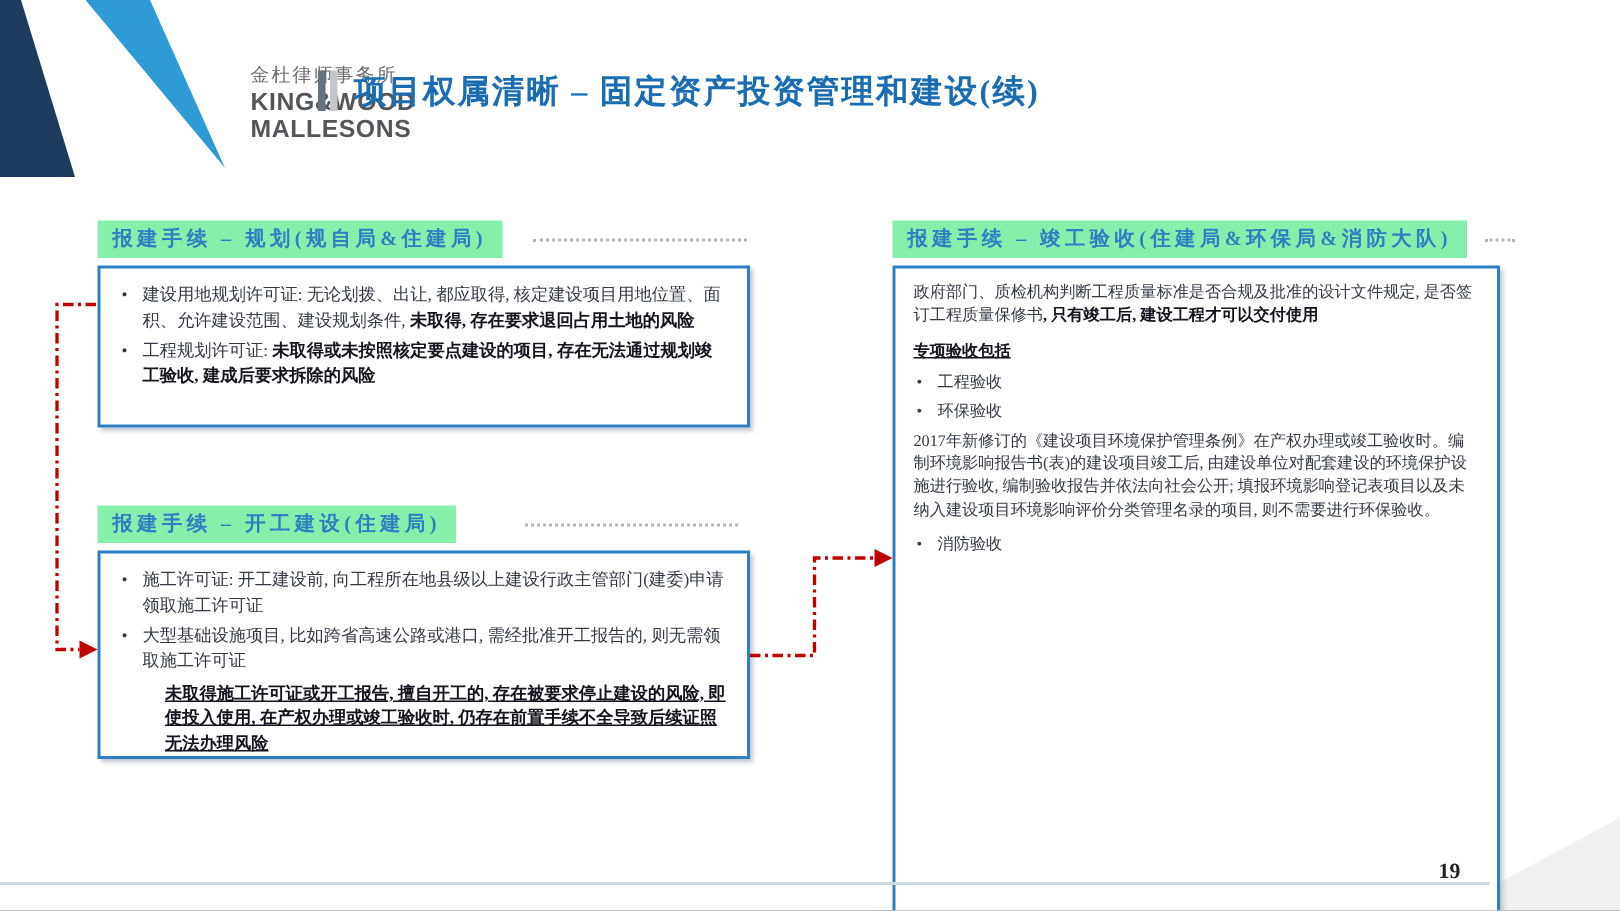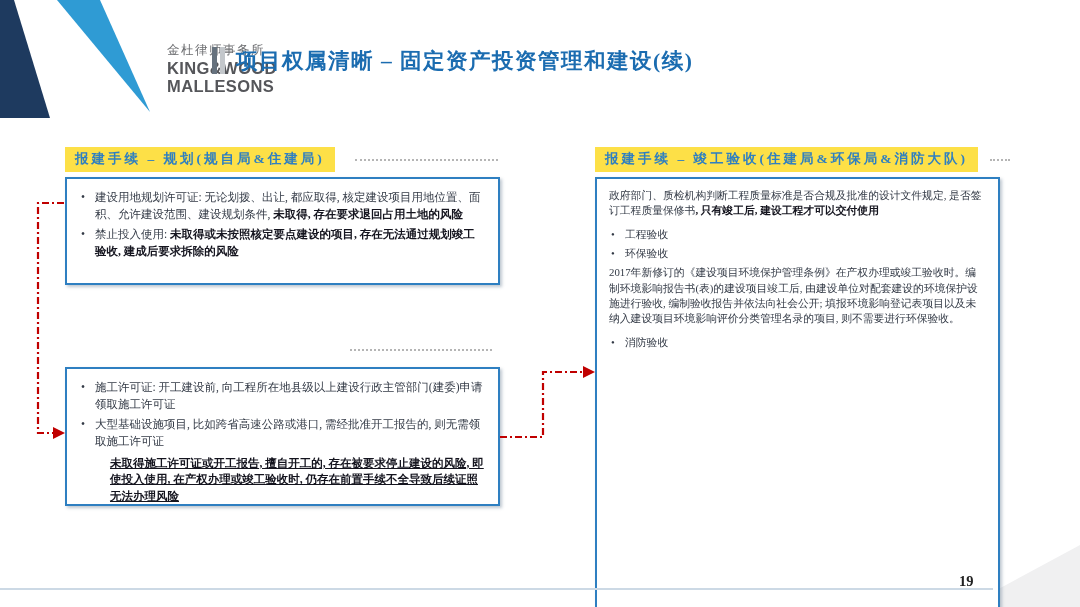--- a/index.html
+++ b/index.html
@@ -18,21 +18,21 @@
   .logo { position:absolute; left:167px; top:42px;
     font-family:"Liberation Sans","DejaVu Sans",sans-serif; }
   .logo-cn { font-size:12.5px; color:#6d6e71; letter-spacing:1.5px; }
   .logo-en { font-size:16.5px; color:#55565a; font-weight:600; letter-spacing:0.4px; line-height:1.12; }
   
   .title-wrap { position:absolute; left:212px; top:46px; display:flex; align-items:center; }
   .bar1 { width:5px; height:27px; background:#66727e; margin-right:3px; }
   .bar2 { width:5px; height:27px; background:#c3c7cb; margin-right:11px; }
   .page-title { font-size:21.5px; color:#1b6cb0; font-weight:bold; letter-spacing:1.5px; white-space:nowrap; }
   
-  .sec-header { position:absolute; background:#fde047; color:#2e7fc1; font-weight:bold;
+  .sec-header { position:absolute; background:#86efac; color:#2e7fc1; font-weight:bold;
     font-size:13.5px; letter-spacing:3px; padding:3px 10px 4px; white-space:nowrap; }
   #hdr-planning { left:65px; top:147px; }
   #hdr-construction { left:65px; top:337px; }
   #hdr-acceptance { left:595px; top:147px; }
   .dotline { position:absolute; border-top:2px dotted #b5b5b5; }
   #dot1 { left:355px; top:159px; width:143px; }
   #dot2 { left:350px; top:349px; width:142px; }
   #dot3 { left:990px; top:159px; width:20px; }
   
   .tbox { position:absolute; background:#fff; border:2px solid #2e7fc1;
@@ -76,50 +76,52 @@
 
   <div class="title-wrap">
     <span class="bar1"></span>
     <span class="bar2"></span>
     <span class="page-title">项目权属清晰 – 固定资产投资管理和建设(续)</span>
   </div>
 
   <div class="sec-header" id="hdr-planning">报建手续 – 规划(规自局&amp;住建局)</div>
   <div class="dotline" id="dot1"></div>
 
+  <div class="sec-header" id="hdr-construction">报建手续 – 开工建设(住建局)</div>
   <div class="dotline" id="dot2"></div>
 
   <div class="sec-header" id="hdr-acceptance">报建手续 – 竣工验收(住建局&amp;环保局&amp;消防大队)</div>
   <div class="dotline" id="dot3"></div>
 
   <div class="tbox" id="box-planning">
     <div class="bullet">
       <span class="dot">•</span>
       <p><span>建设用地规划许可证: 无论划拨、出让, 都应取得, 核定建设项目用地位置、面积、允许建设范围、建设规划条件, </span><span class="em">未取得, 存在要求退回占用土地的风险</span></p>
     </div>
     <div class="bullet">
       <span class="dot">•</span>
-      <p><span>禁止投入使用: </span><span class="em">未取得或未按照核定要点建设的项目, 存在无法通过规划竣工验收, 建成后要求拆除的风险</span></p>
+      <p><span>工程规划许可证: </span><span class="em">未取得或未按照核定要点建设的项目, 存在无法通过规划竣工验收, 建成后要求拆除的风险</span></p>
     </div>
   </div>
 
   <div class="tbox" id="box-construction">
     <div class="bullet">
       <span class="dot">•</span>
       <p>施工许可证: 开工建设前, 向工程所在地县级以上建设行政主管部门(建委)申请领取施工许可证</p>
     </div>
     <div class="bullet">
       <span class="dot">•</span>
       <p>大型基础设施项目, 比如跨省高速公路或港口, 需经批准开工报告的, 则无需领取施工许可证</p>
     </div>
     <div class="warning">未取得施工许可证或开工报告, 擅自开工的, 存在被要求停止建设的风险, 即使投入使用, 在产权办理或竣工验收时, 仍存在前置手续不全导致后续证照无法办理风险</div>
   </div>
 
   <div class="tbox" id="box-acceptance">
     <p class="ap"><span>政府部门、质检机构判断工程质量标准是否合规及批准的设计文件规定, 是否签订工程质量保修书</span><span class="em">, 只有竣工后, 建设工程才可以交付使用</span></p>
+    <div class="subhead">专项验收包括</div>
     <div class="bullet">
       <span class="dot">•</span>
       <p>工程验收</p>
     </div>
     <div class="bullet">
       <span class="dot">•</span>
       <p>环保验收</p>
     </div>
     <p class="ap">2017年新修订的《建设项目环境保护管理条例》在产权办理或竣工验收时。编制环境影响报告书(表)的建设项目竣工后, 由建设单位对配套建设的环境保护设施进行验收, 编制验收报告并依法向社会公开; 填报环境影响登记表项目以及未纳入建设项目环境影响评价分类管理名录的项目, 则不需要进行环保验收。</p>
     <div class="bullet">

